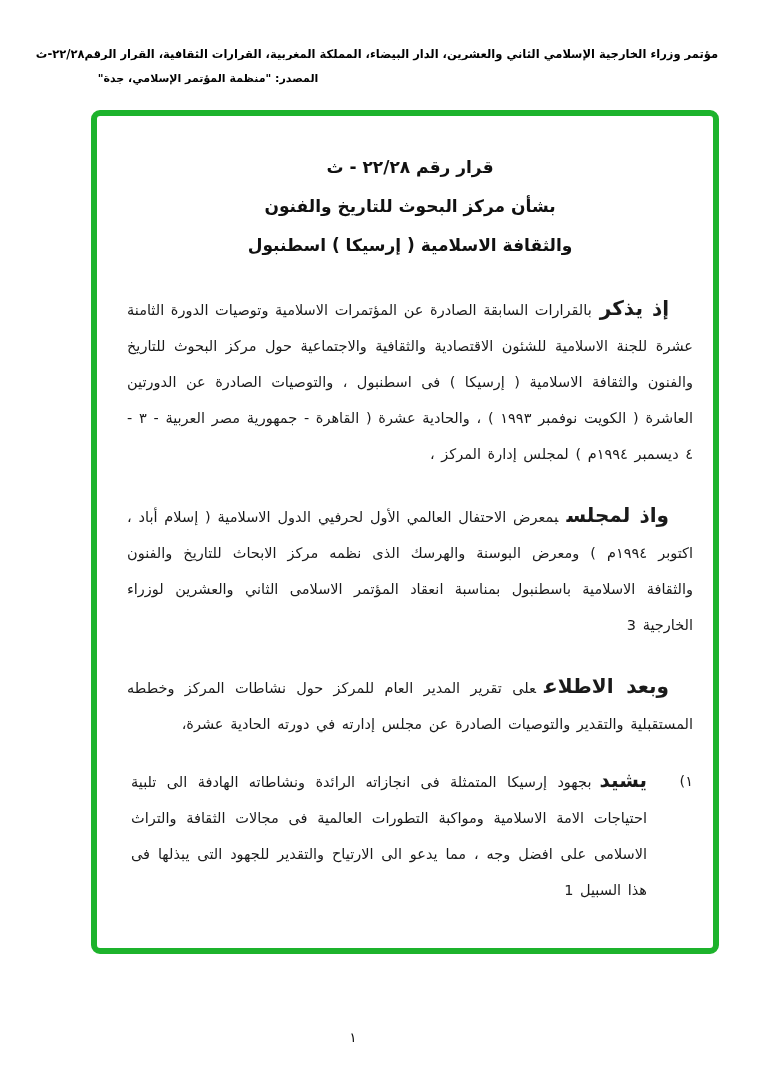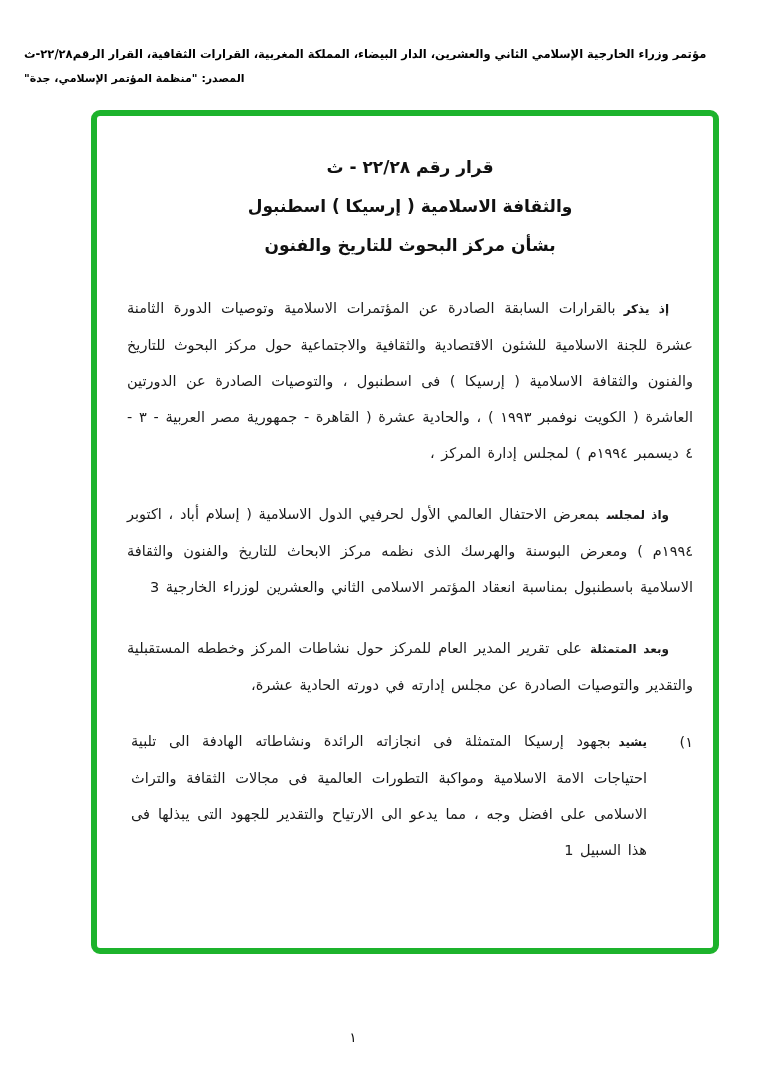--- a/index.html
+++ b/index.html
@@ -8,21 +8,21 @@
     background:#ffffff;
     font-family:"DejaVu Sans", sans-serif;
     color:#1a1a1a;
     direction:rtl;
     position:relative;
     overflow:hidden;
   }
   
   .header-note {
     margin:46px 28px 0 24px;
-    text-align:left;
+    text-align:center;
     font-weight:bold;
     font-size:11.5px;
     line-height:16px;
     color:#000;
   }
   .header-note .src-line {
     margin-top:9px;
     margin-right:338px;      
     font-size:11px;
   }
@@ -49,21 +49,21 @@
   .doc-body p {
     margin:25px 0 0 0;
     font-size:14.5px;
     line-height:36px;
     text-align:justify;
     text-indent:24px;
     word-spacing:2px;
   }
   .lead {
     font-weight:bold;
-    font-size:12px;
+    font-size:20px;
     margin-left:8px;         
   }
   .items { margin-top:20px; }
   .item {
     display:flex;
     margin-top:16px;
   }
   .item-num {
     flex:0 0 46px;
     font-size:14.5px;
@@ -93,32 +93,32 @@
 
 <div class="header-note">
   <div>مؤتمر وزراء الخارجية الإسلامي الثاني والعشرين، الدار البيضاء، المملكة المغربية، القرارات الثقافية، القرار الرقم٢٢/٢٨-ث</div>
   <div class="src-line">المصدر: "منظمة المؤتمر الإسلامي، جدة"</div>
 </div>
 
 <div class="decision-frame">
 
   <div class="doc-title">
     <div>قرار رقم ٢٢/٢٨ - ث</div>
+    <div>بشأن مركز البحوث للتاريخ والفنون</div>
     <div>والثقافة الاسلامية ( إرسيكا ) اسطنبول</div>
-    <div>بشأن مركز البحوث للتاريخ والفنون</div>
   </div>
 
   <div class="doc-body">
 
 
     <p><b class="lead">إذ يذكر</b><span>بالقرارات السابقة الصادرة عن المؤتمرات الاسلامية وتوصيات الدورة الثامنة عشرة للجنة الاسلامية للشئون الاقتصادية والثقافية والاجتماعية حول مركز البحوث للتاريخ والفنون والثقافة الاسلامية ( إرسيكا ) فى اسطنبول ، والتوصيات الصادرة عن الدورتين العاشرة ( الكويت نوفمبر ١٩٩٣ ) ، والحادية عشرة ( القاهرة - جمهورية مصر العربية - ٣ - ٤ ديسمبر ١٩٩٤م ) لمجلس إدارة المركز ،</span></p>
 
     <p><b class="lead">واذ لمجلس</b><span>بمعرض الاحتفال العالمي الأول لحرفيي الدول الاسلامية ( إسلام أباد ، اكتوبر ١٩٩٤م ) ومعرض البوسنة والهرسك الذى نظمه مركز الابحاث للتاريخ والفنون والثقافة الاسلامية باسطنبول بمناسبة انعقاد المؤتمر الاسلامى الثاني والعشرين لوزراء الخارجية 3</span></p>
 
-    <p><b class="lead">وبعد المتمثلة</b><span>على تقرير المدير العام للمركز حول نشاطات المركز وخططه المستقبلية والتقدير والتوصيات الصادرة عن مجلس إدارته في دورته الحادية عشرة،</span></p>
+    <p><b class="lead">وبعد الاطلاع</b><span>على تقرير المدير العام للمركز حول نشاطات المركز وخططه المستقبلية والتقدير والتوصيات الصادرة عن مجلس إدارته في دورته الحادية عشرة،</span></p>
 
     <div class="items">
 
       <div class="item">
         <div class="item-num">١)</div>
         <div class="item-text"><b class="lead">يشيد</b><span>بجهود إرسيكا المتمثلة فى انجازاته الرائدة ونشاطاته الهادفة الى تلبية احتياجات الامة الاسلامية ومواكبة التطورات العالمية فى مجالات الثقافة والتراث الاسلامى على افضل وجه ، مما يدعو الى الارتياح والتقدير للجهود التى يبذلها فى هذا السبيل 1</span></div>
       </div>
 
     </div>
   </div>

